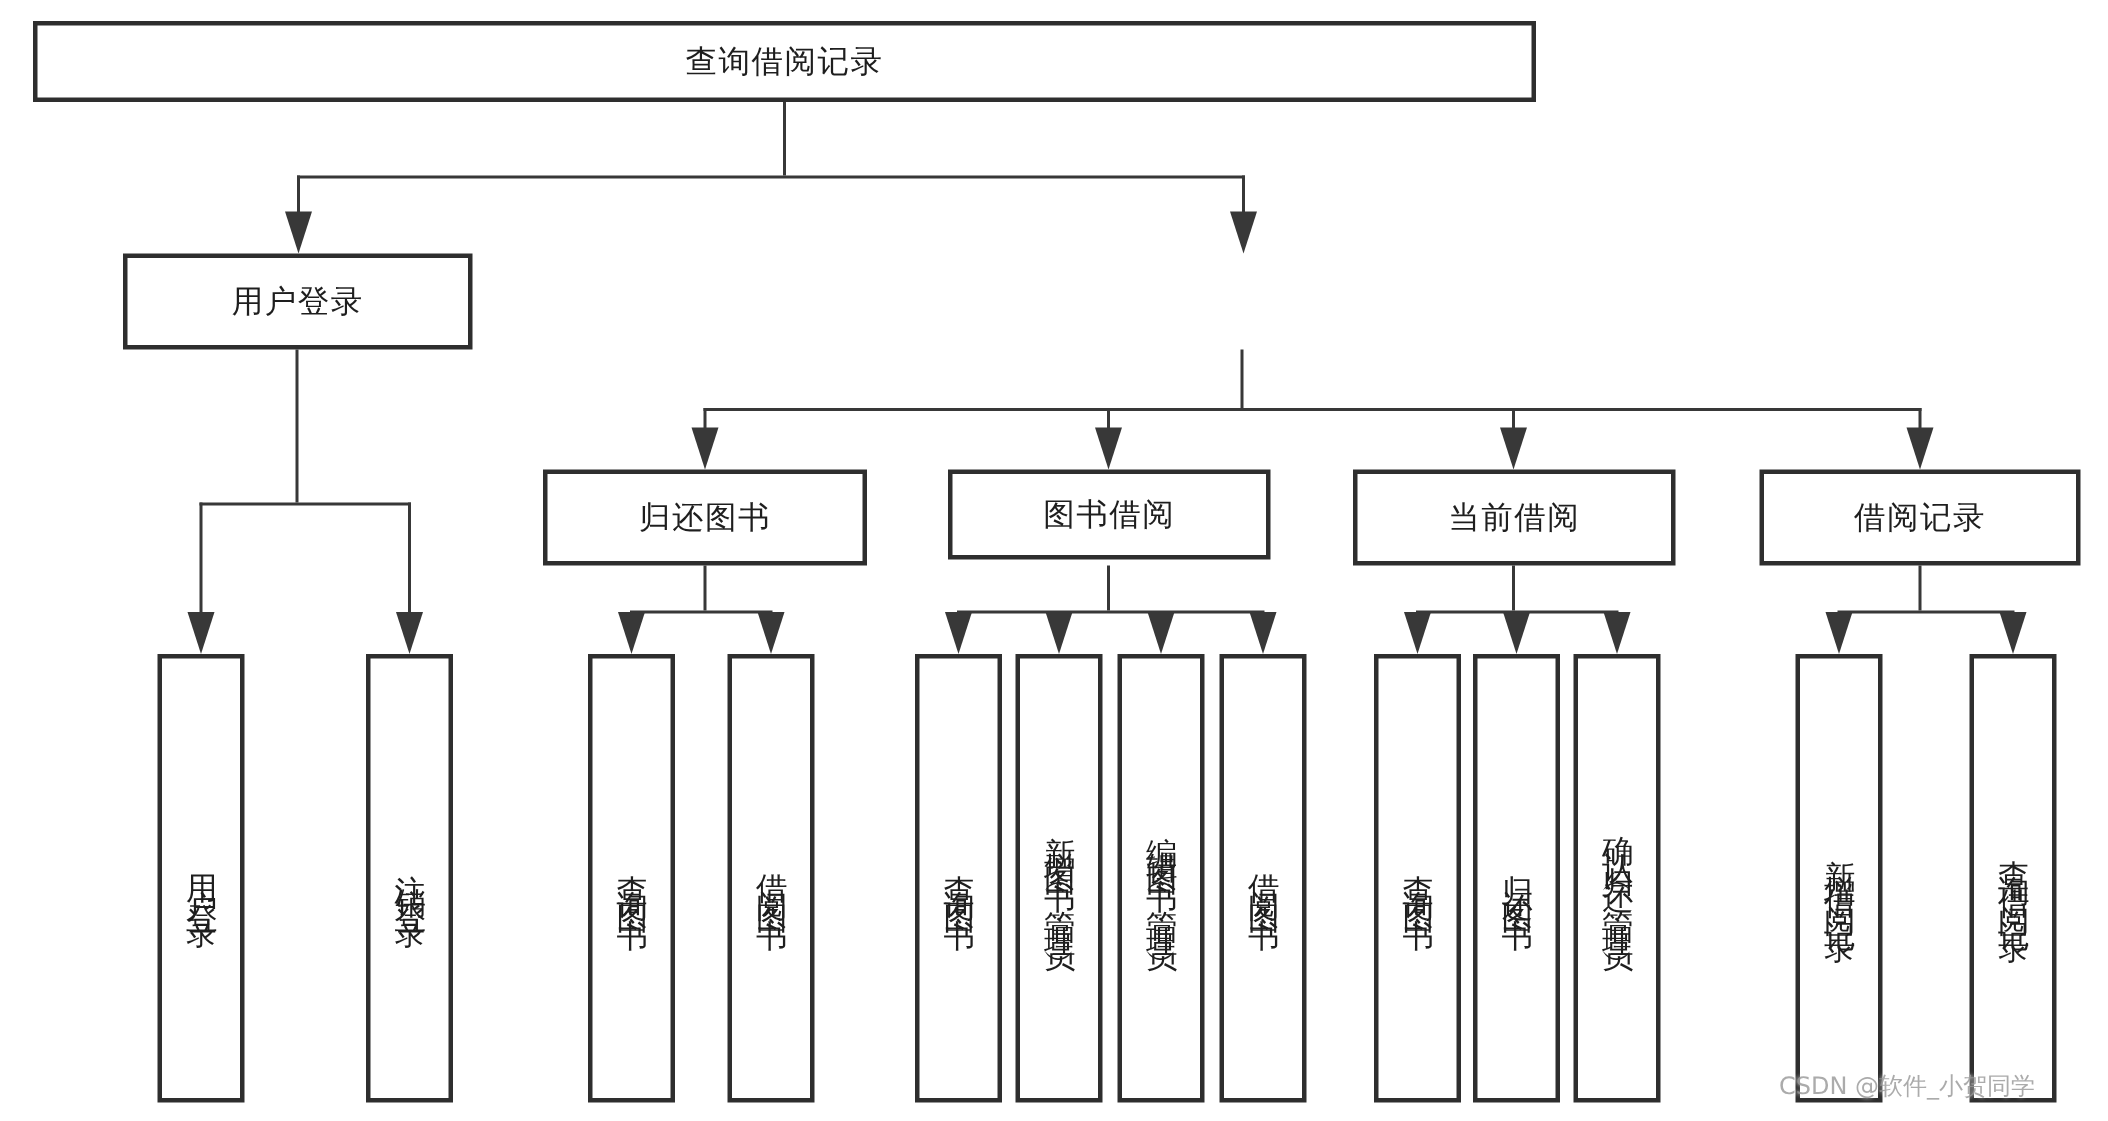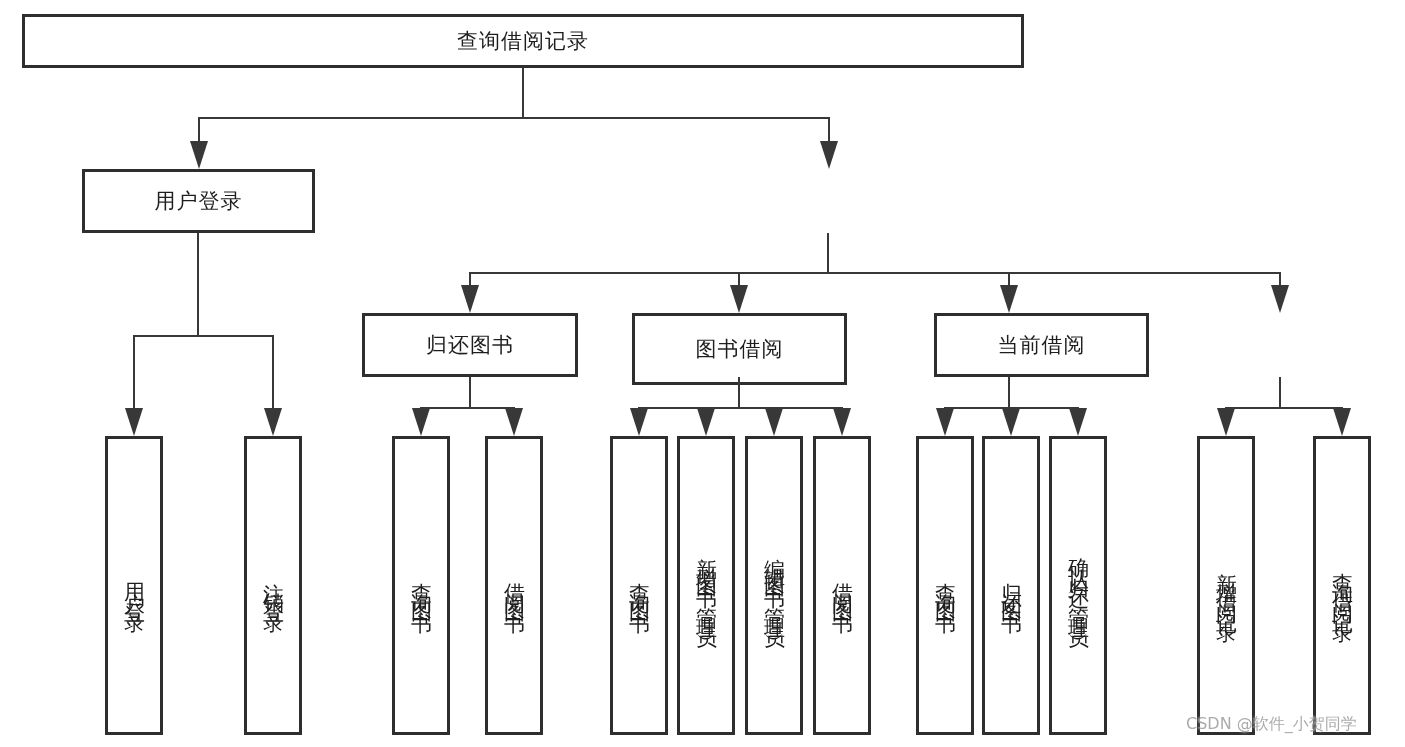--- a/index.html
+++ b/index.html
@@ -64,25 +64,28 @@
   <div class="line vline" style="left:738px;top:272px;height:18px"></div>
   <div class="ah" style="left:730px;top:285px"></div>
   <div class="line vline" style="left:1008px;top:272px;height:18px"></div>
   <div class="ah" style="left:1000px;top:285px"></div>
   <div class="line vline" style="left:1279px;top:272px;height:18px"></div>
   <div class="ah" style="left:1271px;top:285px"></div>
 
   <div class="box" style="left:362px;top:313px;width:216px;height:64px">
     <span class="hlabel">归还图书</span>
   </div>
-  <div class="box" style="left:632px;top:313px;width:215px;height:72px">
+  <div class="box" style="left:632px;top:313px;width:215px;height:60px">
     <span class="hlabel">图书借阅</span>
   </div>
-  <div class="box" style="left:934px;top:313px;width:215px;height:64px">
+  <div class="box" style="left:902px;top:313px;width:215px;height:64px">
     <span class="hlabel">当前借阅</span>
+  </div>
+  <div class="box" style="left:1173px;top:313px;width:214px;height:64px">
+    <span class="hlabel">借阅记录</span>
   </div>
 
   <div class="line vline" style="left:469px;top:377px;height:30px"></div>
   <div class="line hline" style="left:420px;top:407px;width:95px"></div>
   <div class="ah" style="left:412px;top:408px"></div>
   <div class="ah" style="left:505px;top:408px"></div>
 
   <div class="line vline" style="left:738px;top:377px;height:30px"></div>
   <div class="line hline" style="left:638px;top:407px;width:205px"></div>
   <div class="ah" style="left:630px;top:408px"></div>

